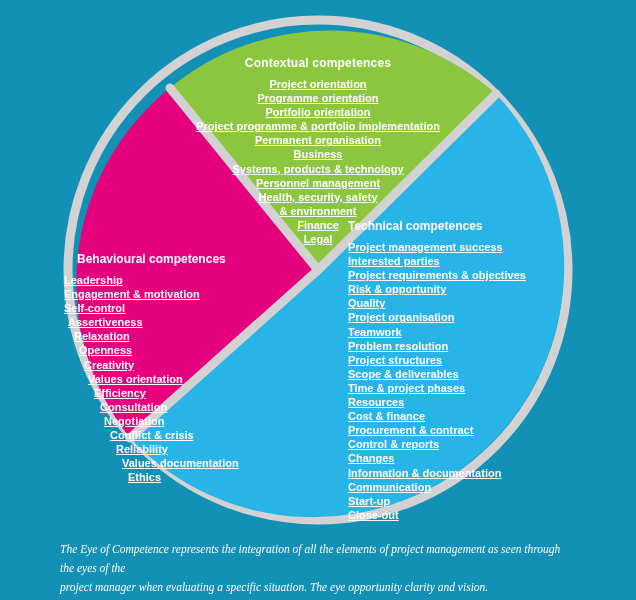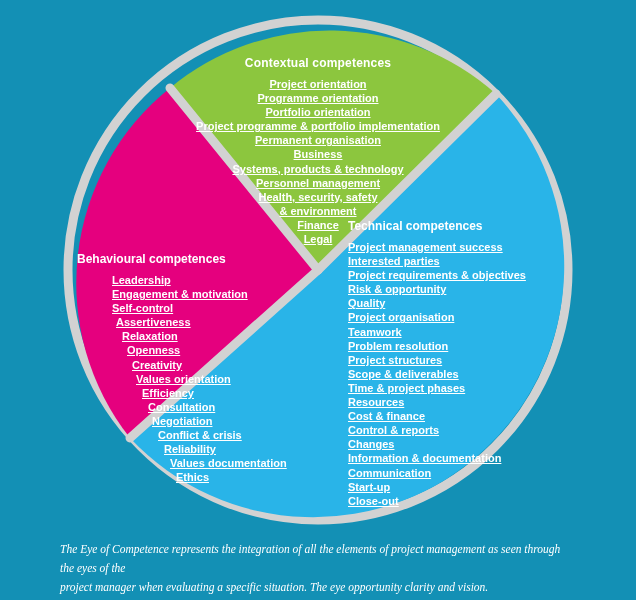--- a/index.html
+++ b/index.html
@@ -67,21 +67,20 @@
     width: 212px;
     text-align: left;
   }
   #behavioural .heading {
     margin-bottom: 5px;
     text-align: left;
     margin-left: 13px;
   }
   #behavioural .item {
     text-align: left;
-    padding-left: 48px;
   }
   
   #technical {
     left: 348px;
     top: 217px;
     width: 216px;
     text-align: left;
   }
   #technical .heading {
     margin-bottom: 5px;
@@ -166,20 +165,21 @@
     <div class="item">Risk &amp; opportunity</div>
     <div class="item">Quality</div>
     <div class="item">Project organisation</div>
     <div class="item">Teamwork</div>
     <div class="item">Problem resolution</div>
     <div class="item">Project structures</div>
     <div class="item">Scope &amp; deliverables</div>
     <div class="item">Time &amp; project phases</div>
     <div class="item">Resources</div>
     <div class="item">Cost &amp; finance</div>
+    <div class="item">Procurement &amp; contract</div>
     <div class="item">Control &amp; reports</div>
     <div class="item">Changes</div>
     <div class="item">Information &amp; documentation</div>
     <div class="item">Communication</div>
     <div class="item">Start-up</div>
     <div class="item">Close-out</div>
   </div>
 
   <div class="caption">
     <div>The Eye of Competence represents the integration of all the elements of project management as seen through the eyes of the</div>

